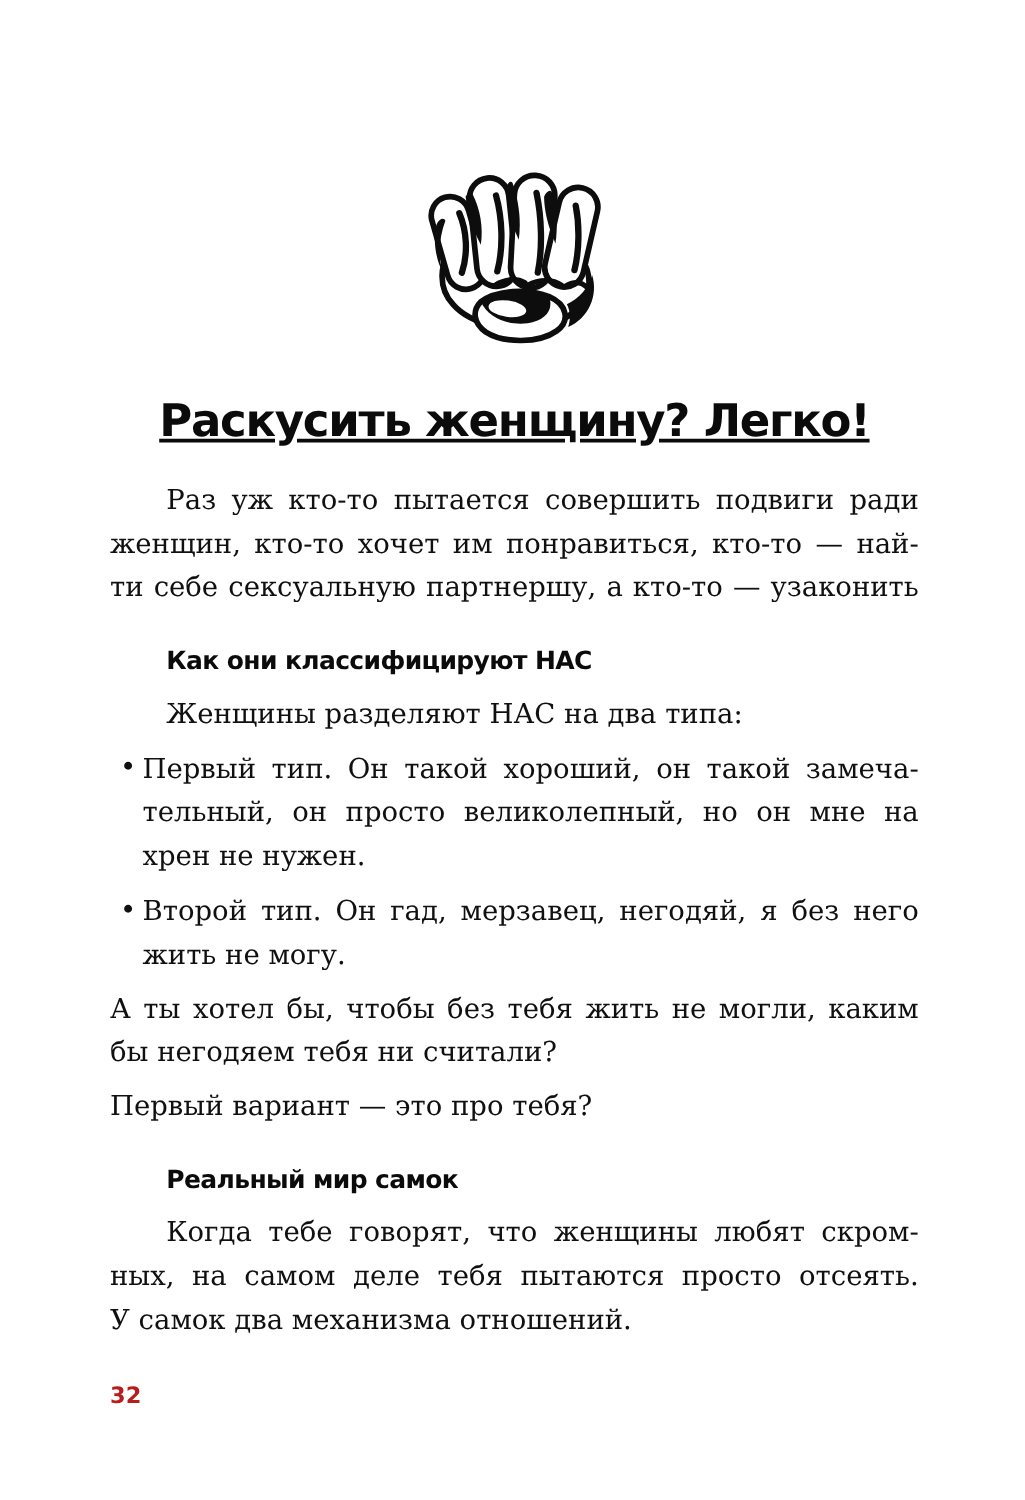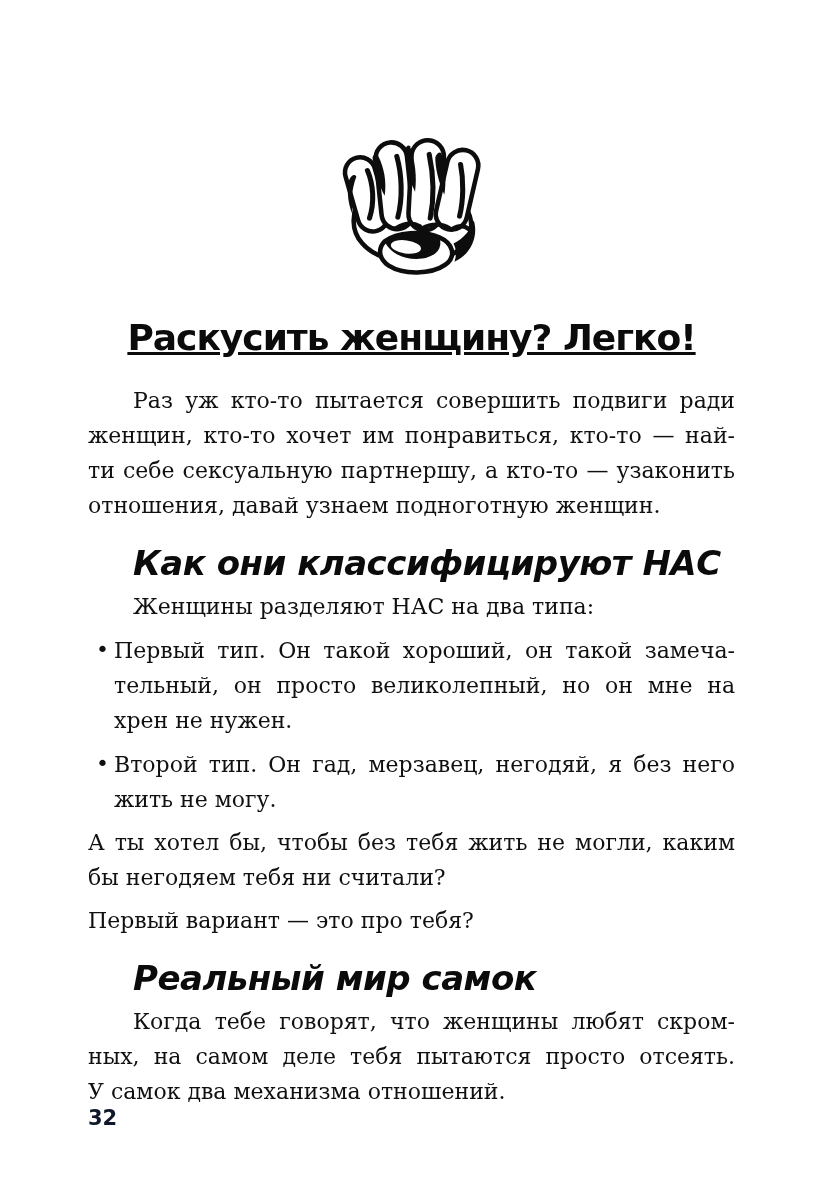--- a/index.html
+++ b/index.html
@@ -11,35 +11,35 @@
   .page{position:absolute;inset:0;padding:0 85px 0 88px;box-sizing:border-box;}
   .fist{display:block;margin:124px auto 0;}
   .title{
     font-family:"DejaVu Sans","Liberation Sans",sans-serif;
     font-weight:bold;font-size:36px;line-height:42px;letter-spacing:-1px;
     text-align:center;margin:26px 0 0;color:#0b0b0b;text-decoration:underline;
   }
   .blocks > :first-child{margin-top:24px;}
   .block-h2{
     font-family:"DejaVu Sans","Liberation Sans",sans-serif;
-    font-weight:bold;font-size:34px;line-height:32px;letter-spacing:-0.5px;
-    padding-left:45px;margin:24px 0 10px;color:#0b0b0b;font-style:italic;
+    font-weight:bold;font-size:20px;line-height:32px;letter-spacing:-0.5px;
+    padding-left:45px;margin:24px 0 10px;color:#0b0b0b;
   }
   .block-p{font-size:22px;line-height:35px;margin:8px 0 0;}
   .block-li{font-size:22px;line-height:35px;margin:9px 0 0;position:relative;padding-left:26px;}
   .bullet{position:absolute;left:8px;top:-1px;font-family:"DejaVu Sans",sans-serif;font-size:22px;}
   .tline{min-height:35px;}
   .jline{text-align:justify;text-align-last:justify;}
   .lline{text-align:left;text-align-last:left;}
   .ind{text-indent:45px;}
   .b{font-weight:normal;}
   .page-number{
     position:absolute;left:88px;top:1106px;
     font-family:"DejaVu Sans","Liberation Sans",sans-serif;
-    font-weight:bold;font-size:21px;color:#0f172a;
+    font-weight:bold;font-size:18px;color:#b91c1c;
   }
 </style>
 </head>
 <body>
 
 <div class="page">
 
   <svg class="fist" viewBox="0 0 300 330" width="152" height="167" aria-hidden="true">
     <g fill="#ffffff" stroke="#0d0d0d" stroke-width="9" stroke-linejoin="round" stroke-linecap="round">
       <path d="M52,150 C30,170 28,210 52,236 C80,268 150,286 205,268 C250,254 272,224 266,190 C262,166 244,150 222,146 Z"></path>
@@ -73,21 +73,20 @@
     <path d="M232,236 C252,226 266,210 272,190 C282,222 266,258 234,272 C238,260 238,248 232,236 Z" fill="#0d0d0d"></path>
   </svg>
 
   <h1 class="title">Раскусить женщину? Легко!</h1>
 
   <div class="blocks">
       <div class="block-p">
         <div class="tline jline ind"><span>Раз уж кто-то пытается совершить подвиги ради</span></div>
         <div class="tline jline"><span>женщин, кто-то хочет им понравиться, кто-то — най-</span></div>
         <div class="tline jline"><span>ти себе сексуальную партнершу, а кто-то — узаконить</span></div>
-        <div class="tline lline"><span>отношения, давай узнаем подноготную женщин.</span></div>
       </div>
       <div class="block-h2">Как они классифицируют НАС</div>
       <div class="block-p">
         <div class="tline lline ind"><span>Женщины разделяют НАС на два типа:</span></div>
       </div>
       <div class="block-li">
         <span class="bullet">•</span>
         <div class="tline jline"><span class="b">Первый тип.</span><span> Он такой хороший, он такой замеча-</span></div>
         <div class="tline jline"><span>тельный, он просто великолепный, но он мне на</span></div>
         <div class="tline lline"><span>хрен не нужен.</span></div>

